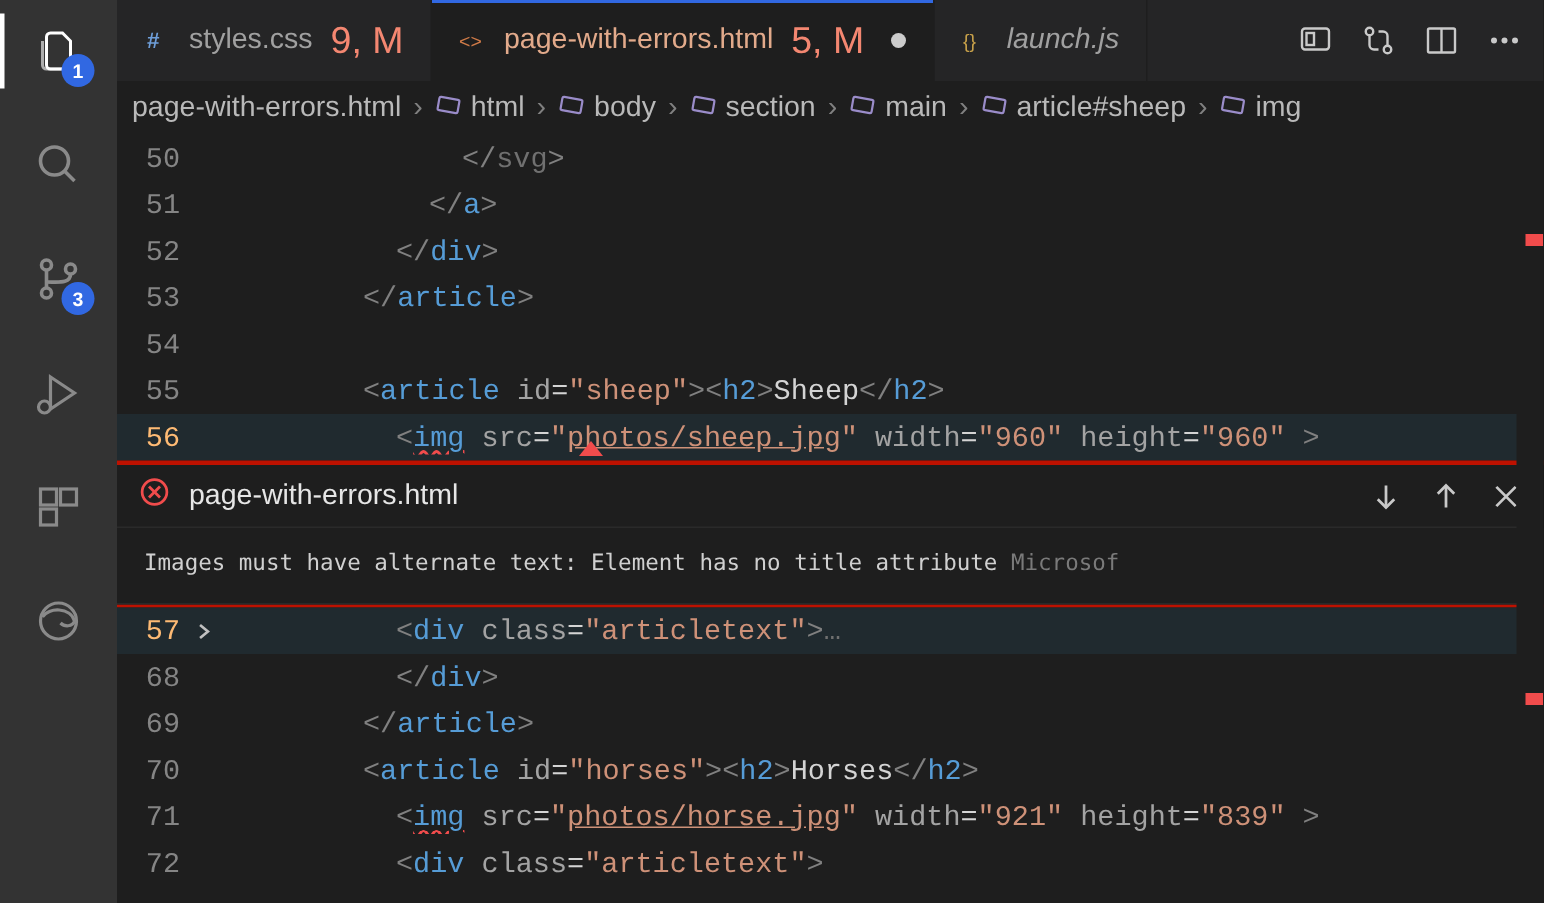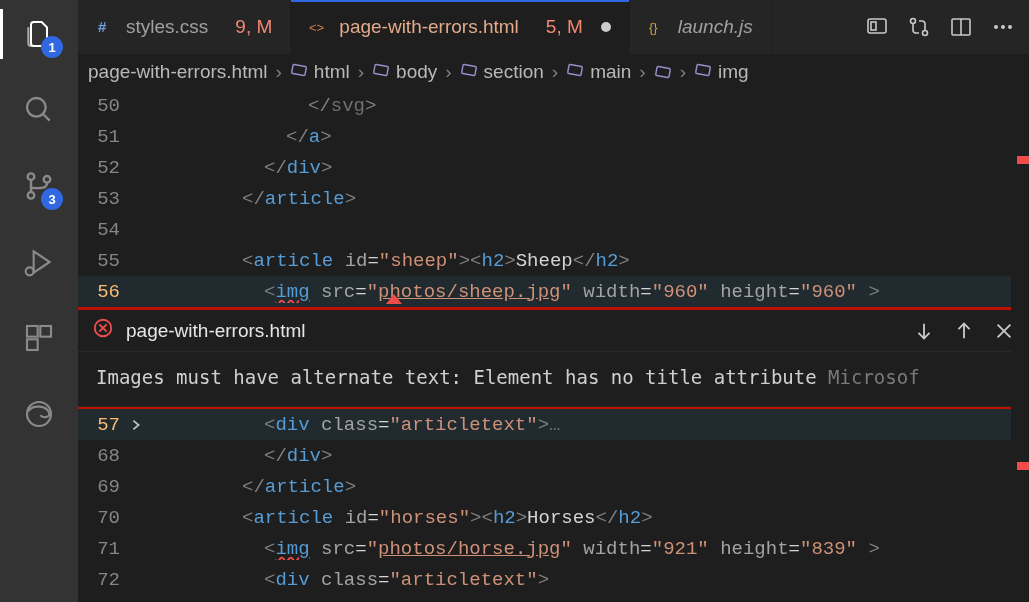--- a/index.html
+++ b/index.html
@@ -82,21 +82,21 @@
     color: #e2aa8b;
   }
   .tab.active::before {
     content: "";
     position: absolute;
     top: 0; left: 0; right: 0;
     height: 2px;
     background: #3168e2;
   }
   .file-icon { width: 20px; height: 20px; display: inline-flex; align-items: center; justify-content: center; }
-  .tab .status { font-size: 19px; color: #d4b86a; margin-left: 17px; }
+  .tab .status { font-size: 25px; color: #d4b86a; margin-left: 2px; }
   .tab .status.red { color: #f48771; }
   .tab .dirty-dot { width: 10px; height: 10px; border-radius: 50%; background: #cccccc; margin-left: 8px; }
   .tab.italic .tab-label { font-style: italic; }
   .tabbar-actions {
     margin-left: auto;
     display: flex;
     align-items: center;
     gap: 18px;
     padding: 0 14px;
   }
@@ -195,21 +195,21 @@
     background: #1e1e1e;
     border-bottom: 1px solid #2a2a2a;
   }
   .peek-title { color: #e6e6e6; font-size: 19px; font-family: -apple-system, sans-serif; }
   .peek-sub { color: #9a9a9a; font-size: 19px; font-family: -apple-system, sans-serif; }
   .peek-actions { margin-left: auto; display: flex; gap: 18px; }
   .peek-actions .icn { width:22px; height:22px; cursor:pointer; }
   .peek-body {
     padding: 14px 18px 18px 18px;
     font-family: Menlo, Consolas, monospace;
-    font-size: 19px;
+    font-size: 15px;
     color: #d0d0d0;
     white-space: nowrap;
     overflow: hidden;
     border-bottom: 1px solid #2a2a2a;
   }
   .peek-body .src { color: #7a7a7a; }
   
   .minimap {
     position: absolute;
     right: 0;
@@ -383,20 +383,21 @@
         </span>
         <span>main</span>
       </span>
     <span class="sep">›</span>
     <span class="bc-seg">
         <span class="bc-icon">
           <svg viewBox="0 0 16 16" fill="none" stroke="#9a8cc9" stroke-width="1.3">
             <rect x="2" y="4" width="12" height="8" rx="1" transform="rotate(10 8 8)"></rect>
           </svg>
         </span>
+        <span>article#sheep</span>
       </span>
     <span class="sep">›</span>
     <span class="bc-seg">
         <span class="bc-icon">
           <svg viewBox="0 0 16 16" fill="none" stroke="#9a8cc9" stroke-width="1.3">
             <rect x="2" y="4" width="12" height="8" rx="1" transform="rotate(10 8 8)"></rect>
           </svg>
         </span>
         <span>img</span>
       </span>

